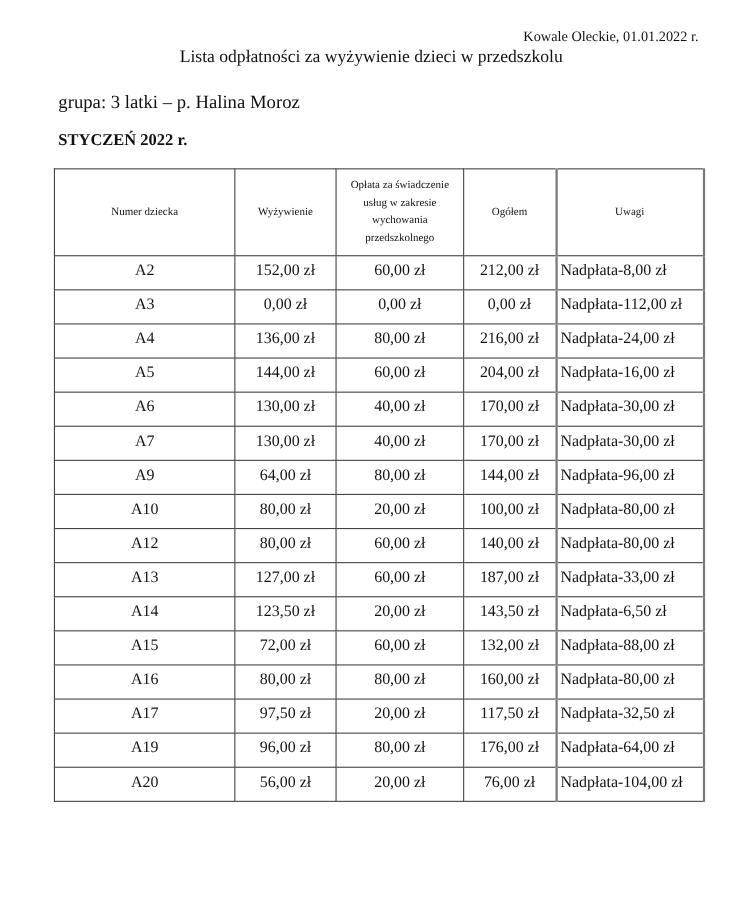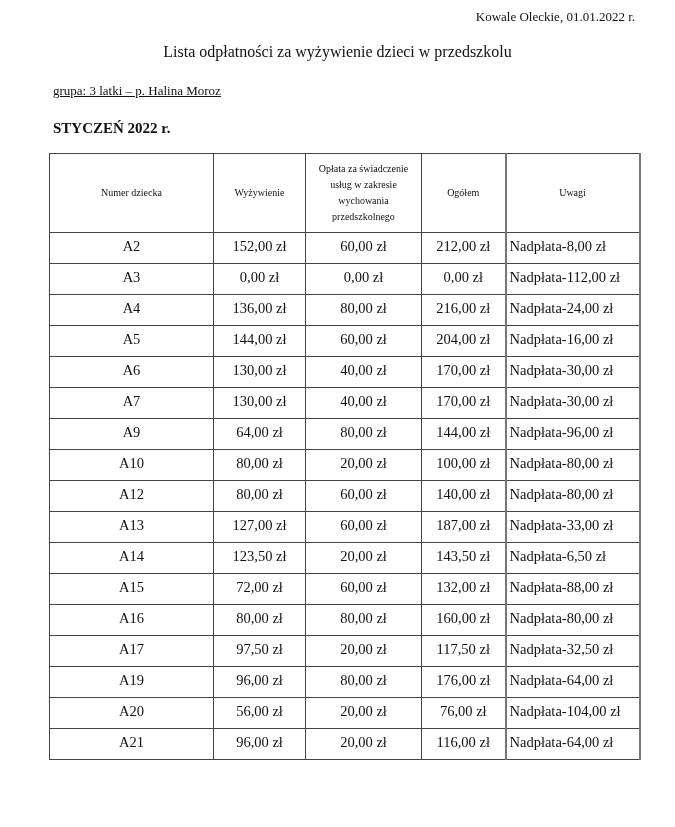--- a/index.html
+++ b/index.html
@@ -1,28 +1,28 @@
 <!DOCTYPE html>
 <html><head>
   <meta charset="utf-8">
   <style>
     html, body { margin: 0; padding: 0; background: #ffffff; }
     body {
       width: 675px; height: 827px; position: relative; overflow: hidden;
       font-family: "Liberation Serif", serif; color: #111;
     }
     .place-date {
-      position: absolute; right: 40px; top: 9px; font-size: 13px;
+      position: absolute; right: 40px; top: 25px; font-size: 13px;
     }
     .doc-title {
       position: absolute; left: 0; width: 675px; top: 43px; text-align: center;
       font-size: 16px;
     }
     .group-line {
-      position: absolute; left: 53px; top: 83px; font-size: 13px; text-decoration: underline;
+      position: absolute; left: 53px; top: 83px; font-size: 17px;
     }
     .month-heading {
       position: absolute; left: 53px; top: 120px; font-size: 15px; font-weight: bold;
     }
     table.fees {
       position: absolute; left: 49px; top: 153px; width: 590px;
       border-collapse: collapse; table-layout: fixed;
     }
     table.fees th, table.fees td {
       border: 1px solid #444; text-align: center; padding: 0; vertical-align: middle;
@@ -171,21 +171,14 @@
         <td>176,00 zł</td>
         <td class="remarks">Nadpłata-64,00 zł</td>
       </tr>
       <tr>
         <td>A20</td>
         <td>56,00 zł</td>
         <td>20,00 zł</td>
         <td>76,00 zł</td>
         <td class="remarks">Nadpłata-104,00 zł</td>
       </tr>
-      <tr>
-        <td>A21</td>
-        <td>96,00 zł</td>
-        <td>20,00 zł</td>
-        <td>116,00 zł</td>
-        <td class="remarks">Nadpłata-64,00 zł</td>
-      </tr>
     </tbody>
 </table>
 
 </body></html>

